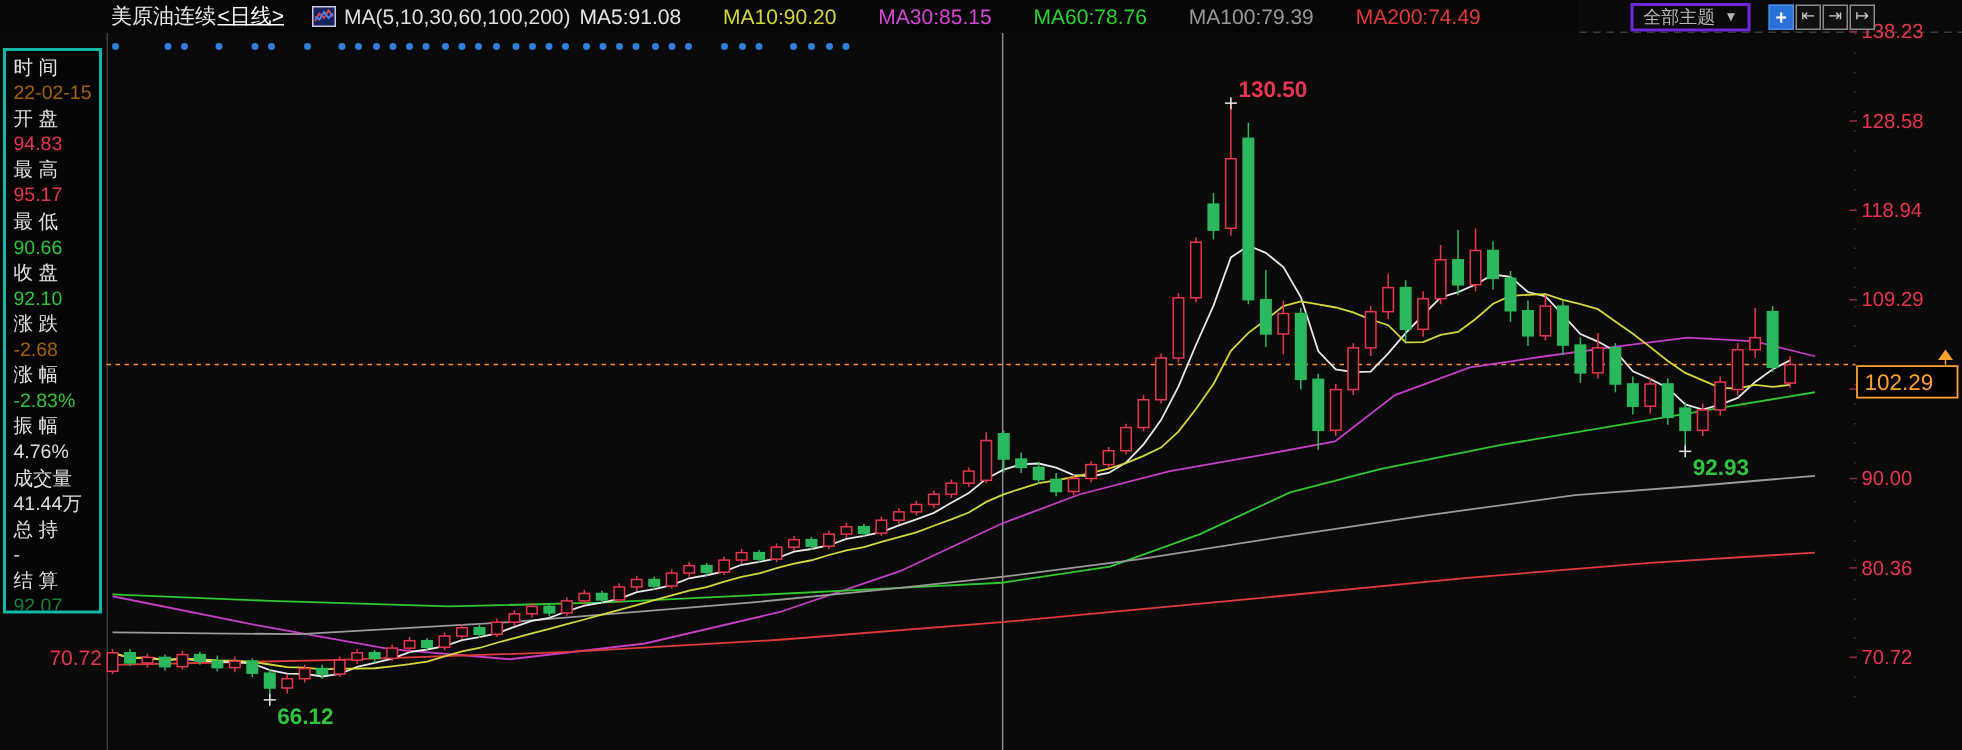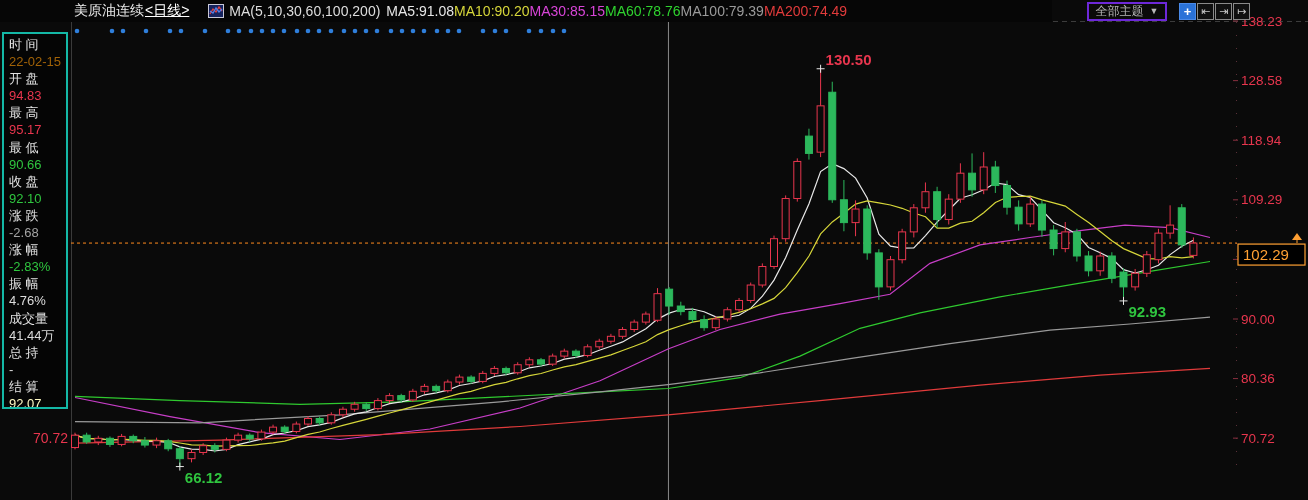--- a/index.html
+++ b/index.html
@@ -7,21 +7,21 @@
   .app{position:relative;width:1308px;height:500px;background:#0a0a0a;}
   #chart-svg{position:absolute;left:0;top:0;z-index:1;}
   
   .titlebar{position:absolute;left:0;top:0;width:1052px;height:22px;z-index:3;
     display:flex;align-items:center;background:#060606;font-size:14px;color:#e6e6e6;}
   .titlebar .spacer{width:74px;flex:0 0 auto;}
   .symbol{color:#e9e9e9;margin-right:1px;white-space:nowrap;}
   .period{color:#ffffff;margin-right:19px;white-space:nowrap;text-decoration:underline;}
   .kicon{width:16px;height:14px;margin-right:5px;flex:0 0 auto;}
   .masettings{color:#dedede;margin-right:6px;white-space:nowrap;}
-  #ma-values{display:flex;gap:0;white-space:nowrap;}
+  #ma-values{display:flex;gap:28px;white-space:nowrap;}
   .toolbar{position:absolute;right:0;top:0;height:22px;display:flex;align-items:center;z-index:4;}
   .dropdown{width:76px;height:15px;border:2px solid #6d28d9;color:#b8b8b8;font-size:12px;
     display:flex;align-items:center;justify-content:center;gap:6px;margin-right:12px;cursor:pointer;background:#0a0a0a;}
   .dropdown .arr{font-size:9px;color:#b8b8b8;}
   .tbtn{width:15px;height:15px;border:1px solid #8a8a8a;background:#101010;color:#c8c8c8;
     display:flex;align-items:center;justify-content:center;font-size:11px;line-height:1;margin-right:1px;cursor:pointer;}
   .tbtn.active{background:#2a72d8;border-color:#4a8ae8;color:#ffffff;font-weight:bold;font-size:13px;}
   .tbtn:last-child{margin-right:58px;}
   
   .info-panel{position:absolute;left:2px;top:32px;width:66px;height:377px;z-index:4;
@@ -348,26 +348,26 @@
       <div class="ip-row" style="color: #a16207;">22-02-15</div>
       <div class="ip-row ip-label">开 盘</div>
       <div class="ip-row" style="color: rgb(232, 54, 78);">94.83</div>
       <div class="ip-row ip-label">最 高</div>
       <div class="ip-row" style="color: rgb(232, 54, 78);">95.17</div>
       <div class="ip-row ip-label">最 低</div>
       <div class="ip-row" style="color: rgb(47, 197, 63);">90.66</div>
       <div class="ip-row ip-label">收 盘</div>
       <div class="ip-row" style="color: rgb(47, 197, 63);">92.10</div>
       <div class="ip-row ip-label">涨 跌</div>
-      <div class="ip-row" style="color: #a3a3a3;">-2.68</div>
+      <div class="ip-row" style="color: #a16207;">-2.68</div>
       <div class="ip-row ip-label">涨 幅</div>
       <div class="ip-row" style="color: rgb(47, 197, 63);">-2.83%</div>
       <div class="ip-row ip-label">振 幅</div>
       <div class="ip-row" style="color: rgb(220, 220, 220);">4.76%</div>
       <div class="ip-row ip-label">成交量</div>
       <div class="ip-row" style="color: rgb(220, 220, 220);">41.44万</div>
       <div class="ip-row ip-label">总 持</div>
       <div class="ip-row" style="color: rgb(220, 220, 220);">-</div>
       <div class="ip-row ip-label">结 算</div>
-      <div class="ip-row" style="color: #fef9c3; text-decoration: underline;">92.07</div>
+      <div class="ip-row" style="color: #15803d; text-decoration: underline;">92.07</div>
     </aside>
 
 </div>
 
 </body></html>

